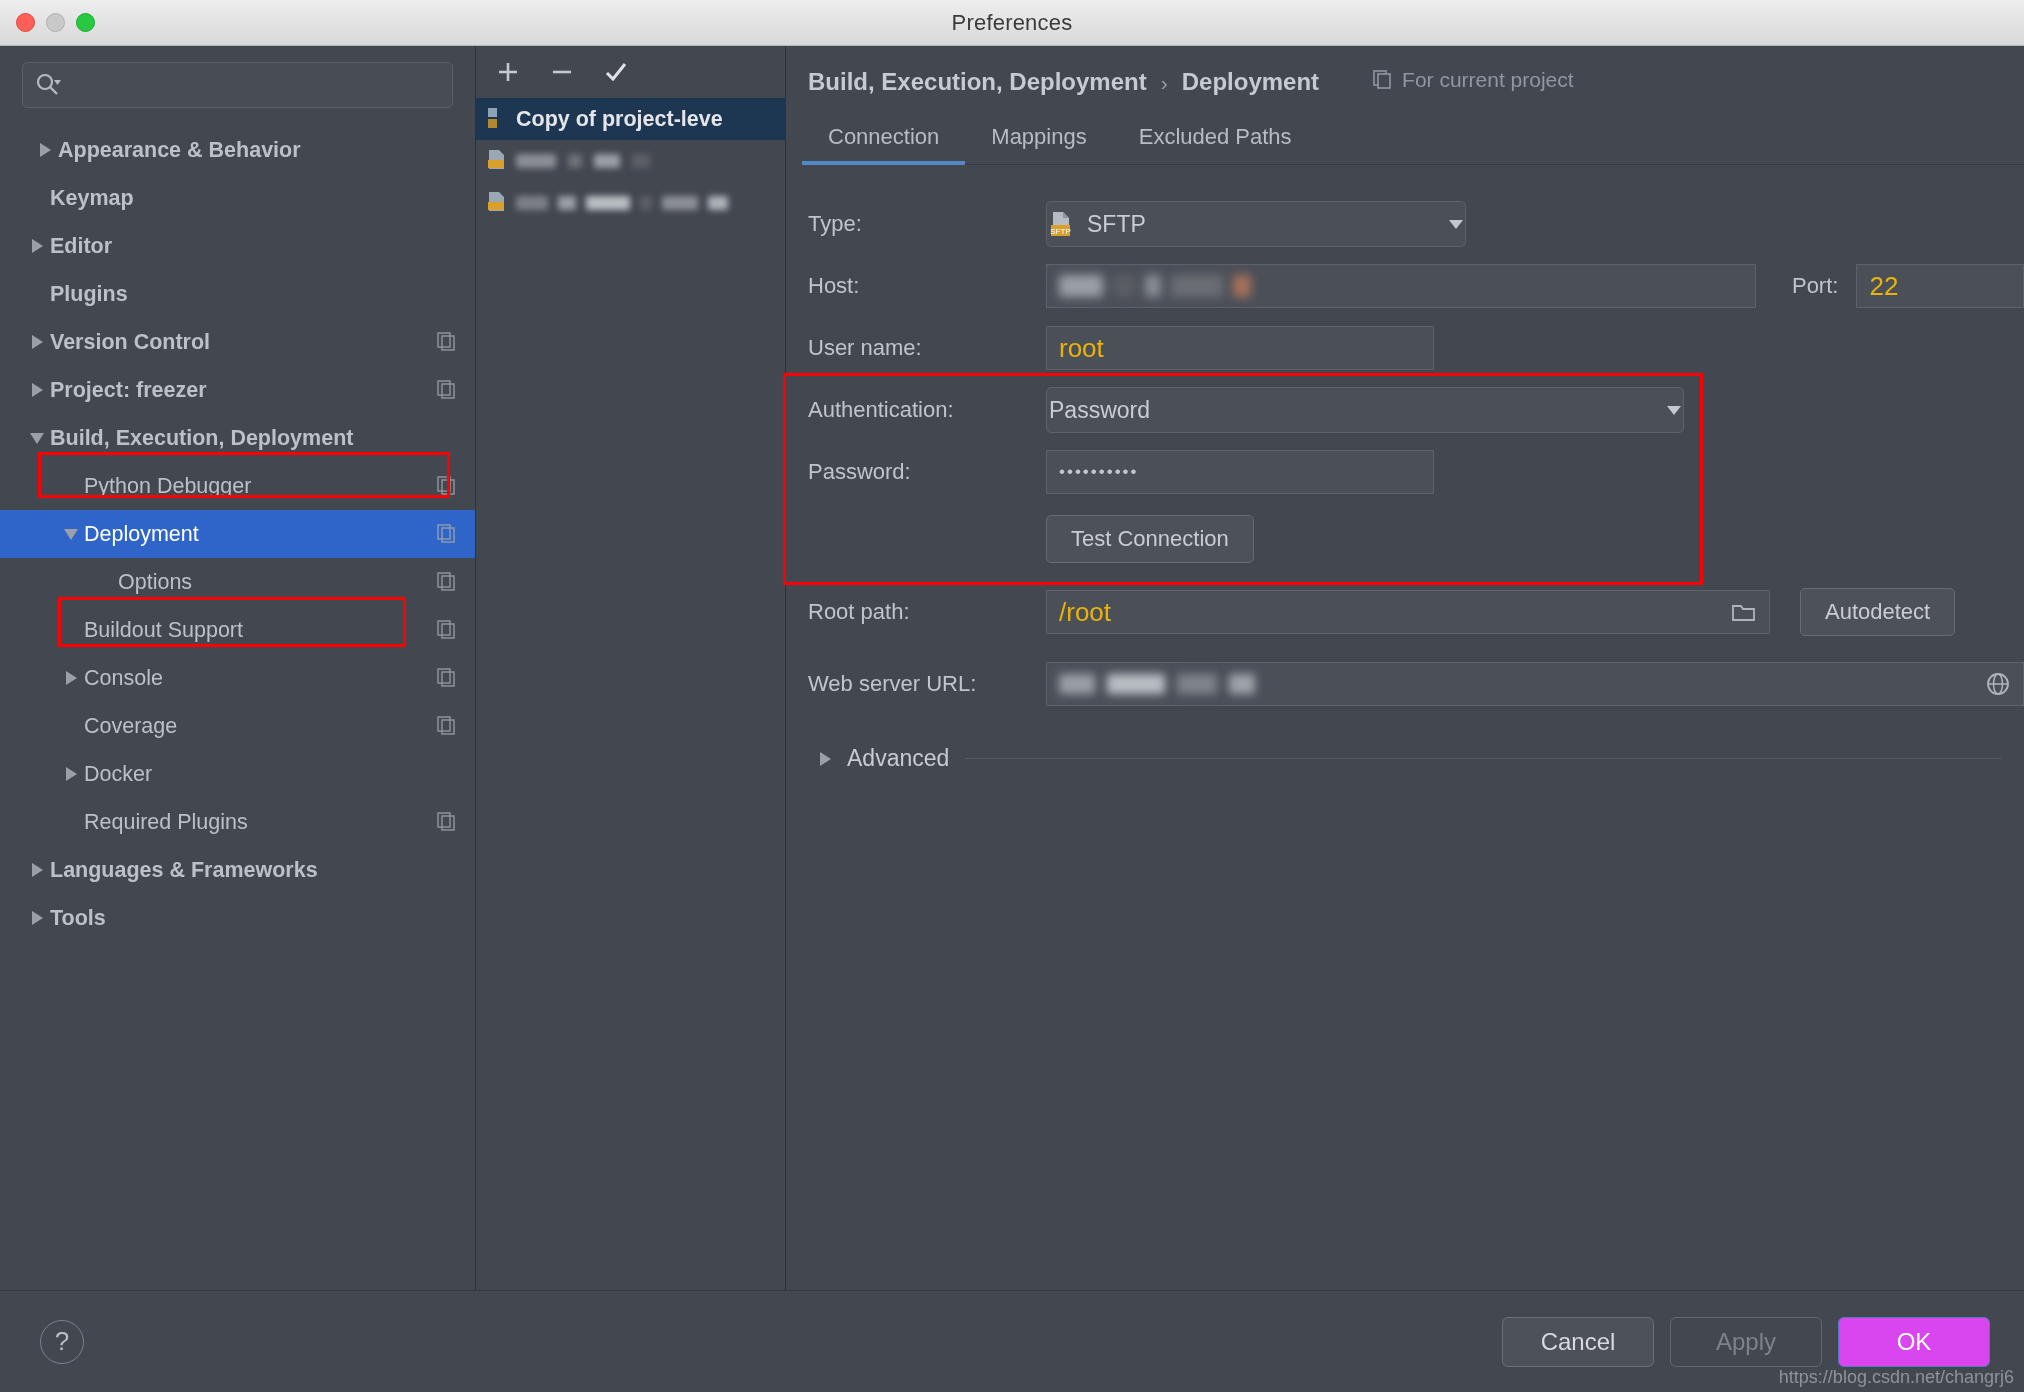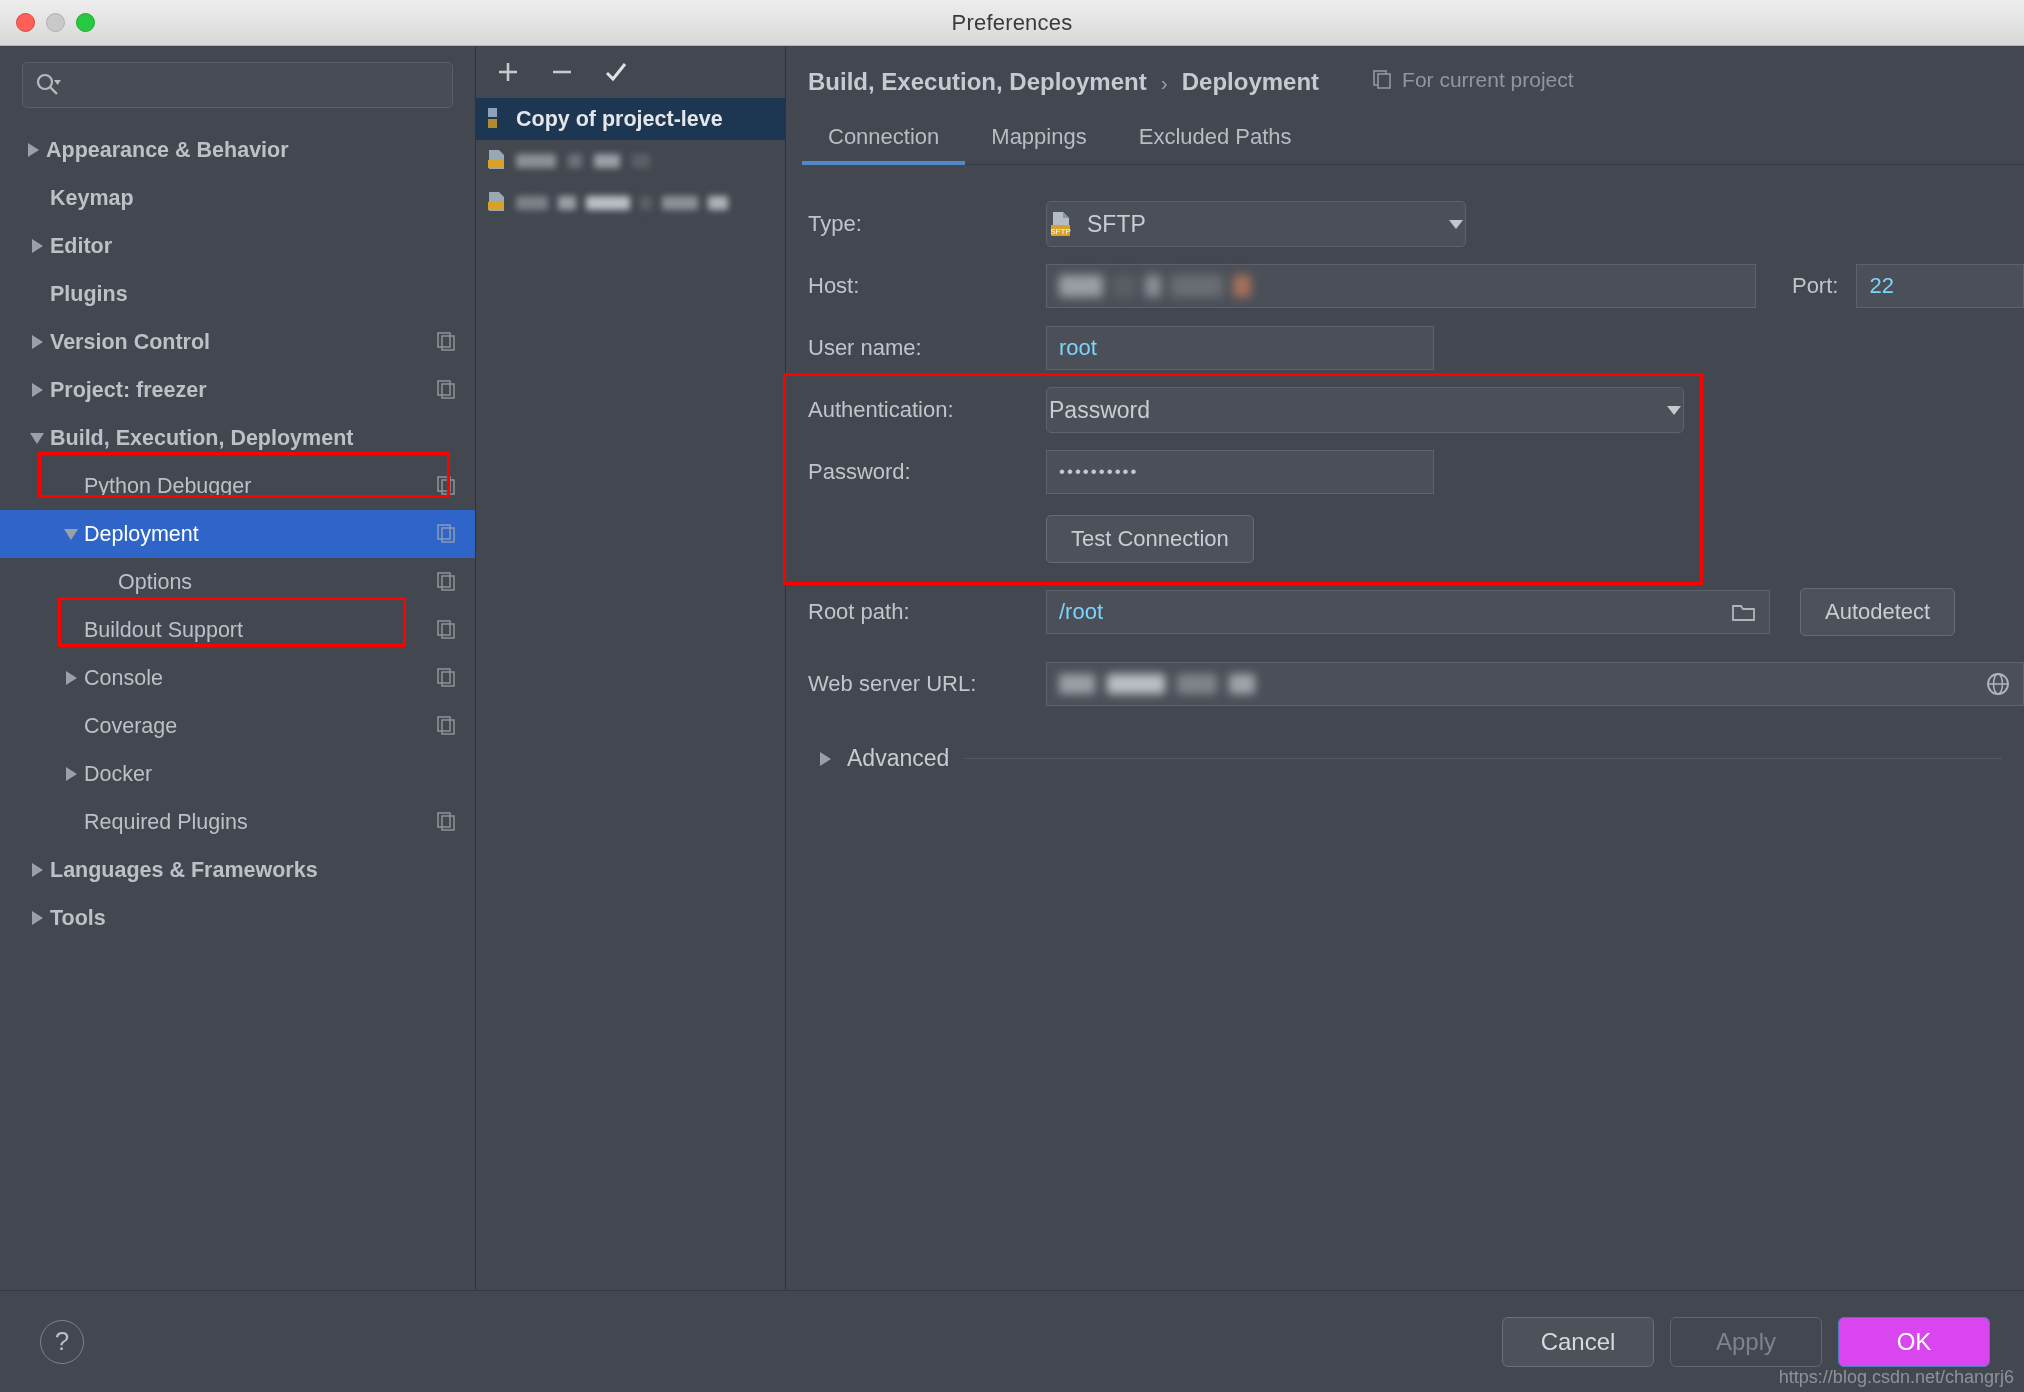--- a/index.html
+++ b/index.html
@@ -137,21 +137,21 @@
   .checkrow { display: flex; align-items: center; gap: 16px; height: 56px; }
   .chk {
     width: 26px; height: 26px; border: 1px solid #8b9098;
     border-radius: 3px; background: #474b54;
   }
   .chk-label { font-size: 23px; color: #c9cdd3; }
 
   .input {
     background: #4b4f58; border: 1px solid #5d626b;
     height: 44px; display: flex; align-items: center;
-    padding: 0 12px; font-size: 22px; color: #7dd3fc;
+    padding: 0 12px; font-size: 26px; color: #eab308;
     border-radius: 2px;
   }
   .input.flat { border-radius: 0; }
   .combo {
     background: #4b4f58; border: 1px solid #5d626b; border-radius: 5px;
     height: 46px; display: flex; align-items: center;
     padding: 0 2px; font-size: 23px; color: #c9cdd3; gap: 12px;
     justify-content: space-between;
   }
   .combo .cap { display: flex; align-items: center; gap: 12px; }
@@ -216,21 +216,21 @@
       <div class="searchbox">
         <span class="search-ico">
           <svg width="26" height="26" viewBox="0 0 26 26">
             <circle cx="10" cy="10" r="7" fill="none" stroke="#b5b9c0" stroke-width="2.2"></circle>
             <line x1="15" y1="15" x2="22" y2="22" stroke="#b5b9c0" stroke-width="2.4"></line>
             <polygon points="19,8 26,8 22.5,13" fill="#b5b9c0"></polygon>
           </svg>
         </span>
       </div>
       <div class="tree" id="tree">
-          <div class="row bold" style="padding-left: 20px; align-items: center;">
+          <div class="row bold" style="padding-left: 32px; align-items: center;">
             <span class="arrow">
               <span class="tri-r"></span>
             </span>
             <span class="label">Appearance &amp; Behavior</span>
           </div>
           <div class="row bold" style="padding-left: 24px;">
             <span class="arrow"></span>
             <span class="label">Keymap</span>
           </div>
           <div class="row bold" style="padding-left: 24px;">

